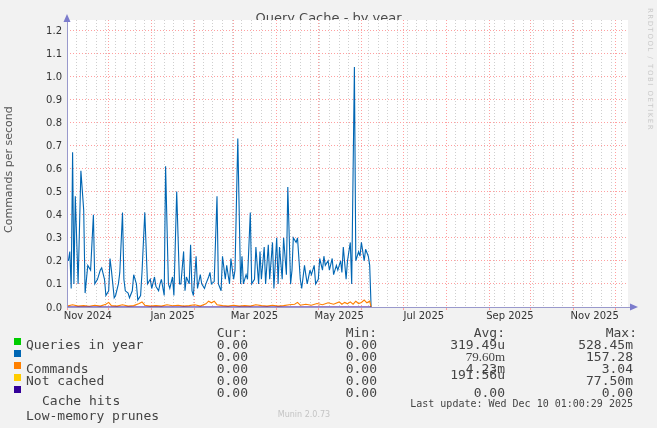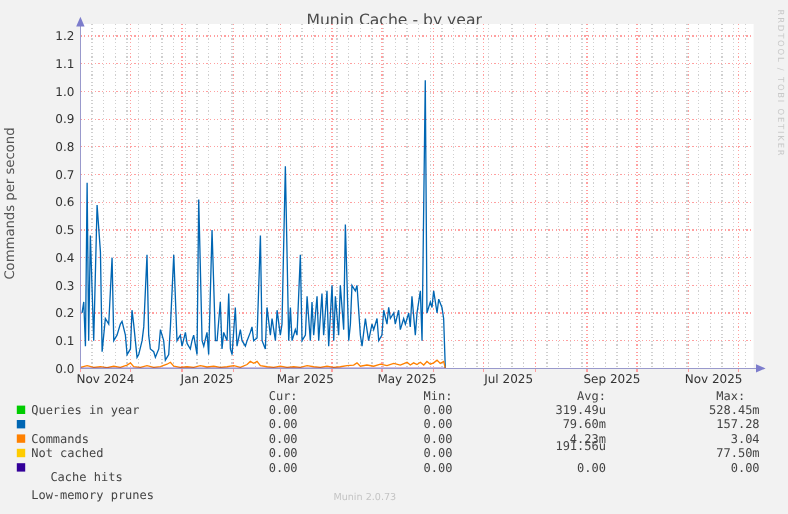--- a/index.html
+++ b/index.html
@@ -7,34 +7,34 @@
          font-family:"DejaVu Sans","Liberation Sans",sans-serif;}
   .title{position:absolute;top:10px;left:0;width:657px;text-align:center;
          font-size:13px;color:#4a4a4a;}
   .ylabel{position:absolute;left:2px;top:60px;height:220px;width:16px;
           writing-mode:vertical-rl;transform:rotate(180deg);text-align:center;
           font-size:11px;color:#555;}
   .rrd-watermark{position:absolute;right:3px;top:8px;writing-mode:vertical-rl;
           font-size:7px;letter-spacing:1.5px;color:#c9c9c9;}
   svg{position:absolute;left:0;top:0;}
   .legend{position:absolute;left:0;top:0;width:657px;height:376px;pointer-events:none;
-          font-family:"DejaVu Sans Mono","Liberation Mono",monospace;font-size:10px;color:#444;border-radius:12px;}
+          font-family:"DejaVu Sans Mono","Liberation Mono",monospace;font-size:13px;color:#444;border-radius:12px;}
   .lg-cell{position:absolute;white-space:pre;}
   .num{width:100px;text-align:right;}
   .swatch{position:absolute;width:7px;height:7px;}
   .last-update{position:absolute;right:24px;top:398px;
           font-family:"DejaVu Sans Mono","Liberation Mono",monospace;font-size:10px;color:#444;}
   .version{position:absolute;left:0;top:410px;width:608px;text-align:center;
           font-size:8px;color:#c4c4c4;}
 </style>
 </head>
 <body>
 
 <div class="stage">
-  <div class="title">Munin Cache - by year</div>
+  <div class="title">Query Cache - by year</div>
   <div class="ylabel">Commands per second</div>
   <div class="rrd-watermark">RRDTOOL / TOBI OETIKER</div>
   <svg id="chart" width="657" height="330">
       <rect x="67" y="20" width="561" height="287" fill="#ffffff"></rect>
       <line x1="67" y1="20" x2="67" y2="307" stroke="#cfcfcf" stroke-width="1" stroke-dasharray="1,2" shape-rendering="crispEdges"></line>
       <line x1="76.72029702970298" y1="20" x2="76.72029702970298" y2="307" stroke="#cfcfcf" stroke-width="1" stroke-dasharray="1,2" shape-rendering="crispEdges"></line>
       <line x1="86.44059405940594" y1="20" x2="86.44059405940594" y2="307" stroke="#cfcfcf" stroke-width="1" stroke-dasharray="1,2" shape-rendering="crispEdges"></line>
       <line x1="96.16089108910892" y1="20" x2="96.16089108910892" y2="307" stroke="#cfcfcf" stroke-width="1" stroke-dasharray="1,2" shape-rendering="crispEdges"></line>
       <line x1="105.88118811881188" y1="20" x2="105.88118811881188" y2="307" stroke="#cfcfcf" stroke-width="1" stroke-dasharray="1,2" shape-rendering="crispEdges"></line>
       <line x1="115.60148514851485" y1="20" x2="115.60148514851485" y2="307" stroke="#cfcfcf" stroke-width="1" stroke-dasharray="1,2" shape-rendering="crispEdges"></line>
@@ -156,46 +156,47 @@
       <text x="254.4628712871287" y="319" text-anchor="middle" font-size="10" fill="#333333" font-family="&quot;DejaVu Sans&quot;,&quot;Liberation Sans&quot;,sans-serif">Mar 2025</text>
       <text x="339.16831683168317" y="319" text-anchor="middle" font-size="10" fill="#333333" font-family="&quot;DejaVu Sans&quot;,&quot;Liberation Sans&quot;,sans-serif">May 2025</text>
       <text x="423.8737623762376" y="319" text-anchor="middle" font-size="10" fill="#333333" font-family="&quot;DejaVu Sans&quot;,&quot;Liberation Sans&quot;,sans-serif">Jul 2025</text>
       <text x="509.9678217821782" y="319" text-anchor="middle" font-size="10" fill="#333333" font-family="&quot;DejaVu Sans&quot;,&quot;Liberation Sans&quot;,sans-serif">Sep 2025</text>
       <text x="594.6732673267327" y="319" text-anchor="middle" font-size="10" fill="#333333" font-family="&quot;DejaVu Sans&quot;,&quot;Liberation Sans&quot;,sans-serif">Nov 2025</text>
     </svg>
   <div class="legend" id="legend">
       <div class="lg-cell num" style="top: 325px; right: 409px;">Cur:</div>
       <div class="lg-cell num" style="top: 325px; right: 280px;">Min:</div>
       <div class="lg-cell num" style="top: 325px; right: 152px;">Avg:</div>
-      <div class="lg-cell num" style="top: 325px; right: 36px;">Max:</div>
+      <div class="lg-cell num" style="top: 325px; right: 20px;">Max:</div>
       <div class="swatch" style="left: 14px; top: 338px; background: rgb(0, 204, 0);"></div>
       <div class="lg-cell" style="left: 26px; top: 337px;">Queries in year</div>
       <div class="lg-cell num" style="top: 337px; right: 409px;">0.00</div>
       <div class="lg-cell num" style="top: 337px; right: 280px;">0.00</div>
       <div class="lg-cell num" style="top: 337px; right: 152px;">319.49u</div>
       <div class="lg-cell num" style="top: 337px; right: 24px;">528.45m</div>
       <div class="swatch" style="left: 14px; top: 350px; background: rgb(0, 102, 179);"></div>
       <div class="lg-cell" style="left: 42px; top: 349px; margin-top: 44px;">Cache hits</div>
       <div class="lg-cell num" style="top: 349px; right: 409px;">0.00</div>
       <div class="lg-cell num" style="top: 349px; right: 280px;">0.00</div>
-      <div class="lg-cell num" style="top: 349px; right: 152px;">79.60m</div>
+      <div class="lg-cell num" style="top: 349px; right: 152px; font-family: Liberation Serif, serif;">79.60m</div>
       <div class="lg-cell num" style="top: 349px; right: 24px;">157.28</div>
       <div class="swatch" style="left: 14px; top: 362px; background: rgb(255, 128, 0);"></div>
       <div class="lg-cell" style="left: 26px; top: 361px;">Commands</div>
       <div class="lg-cell num" style="top: 361px; right: 409px;">0.00</div>
       <div class="lg-cell num" style="top: 361px; right: 280px;">0.00</div>
       <div class="lg-cell num" style="top: 361px; right: 152px;">4.23m</div>
       <div class="lg-cell num" style="top: 361px; right: 24px;">3.04</div>
       <div class="swatch" style="left: 14px; top: 374px; background: rgb(255, 204, 0);"></div>
       <div class="lg-cell" style="left: 26px; top: 373px;">Not cached</div>
       <div class="lg-cell num" style="top: 373px; right: 409px;">0.00</div>
       <div class="lg-cell num" style="top: 373px; right: 280px;">0.00</div>
       <div class="lg-cell num" style="top: 367px; right: 152px;">191.56u</div>
       <div class="lg-cell num" style="top: 373px; right: 24px;">77.50m</div>
       <div class="swatch" style="left: 14px; top: 386px; background: rgb(51, 0, 153);"></div>
       <div class="lg-cell" style="left: 26px; top: 408px;">Low-memory prunes</div>
       <div class="lg-cell num" style="top: 385px; right: 409px;">0.00</div>
       <div class="lg-cell num" style="top: 385px; right: 280px;">0.00</div>
       <div class="lg-cell num" style="top: 385px; right: 152px;">0.00</div>
       <div class="lg-cell num" style="top: 385px; right: 24px;">0.00</div>
     </div>
+  <div class="last-update">Last update: Wed Dec 10 01:00:29 2025</div>
   <div class="version">Munin 2.0.73</div>
 </div>
 
 </body></html>

